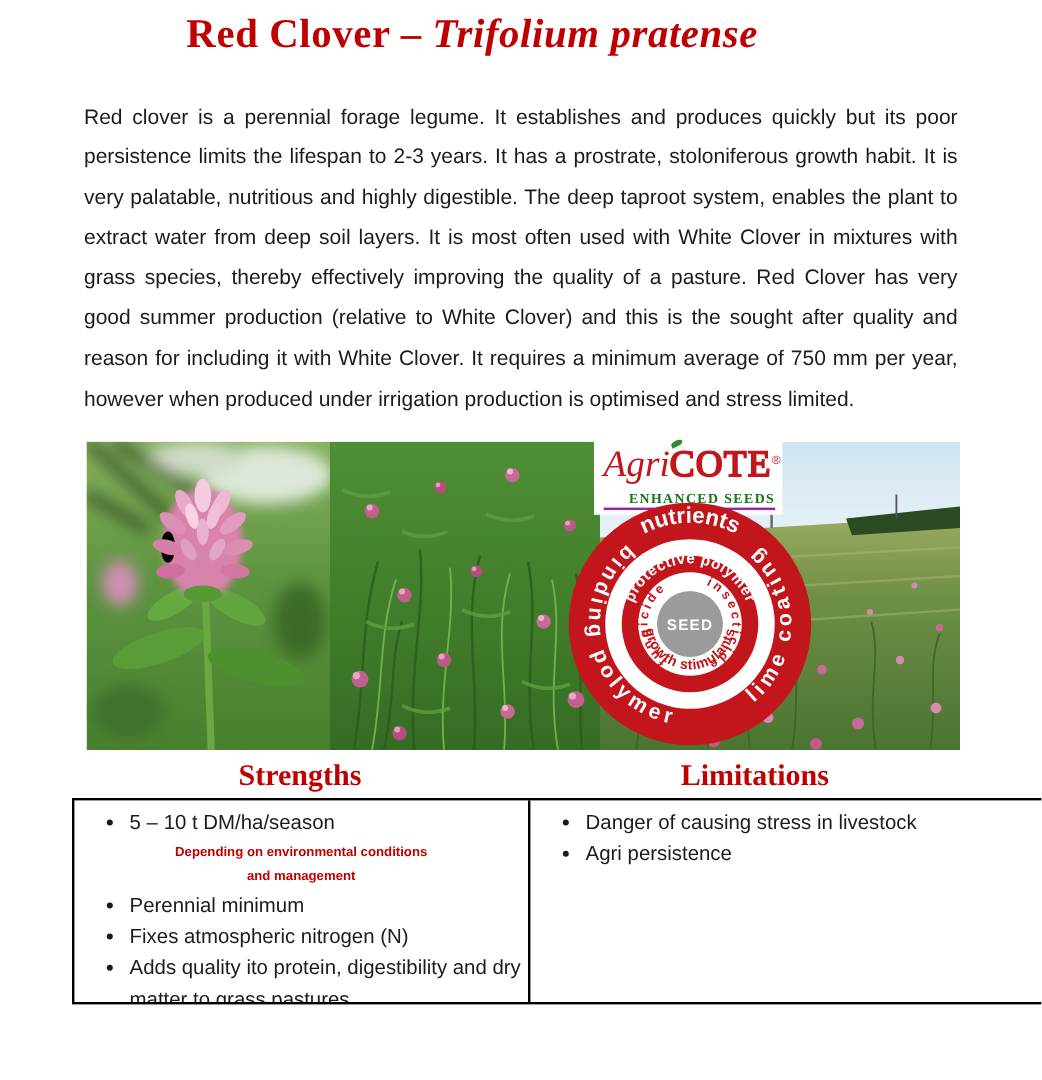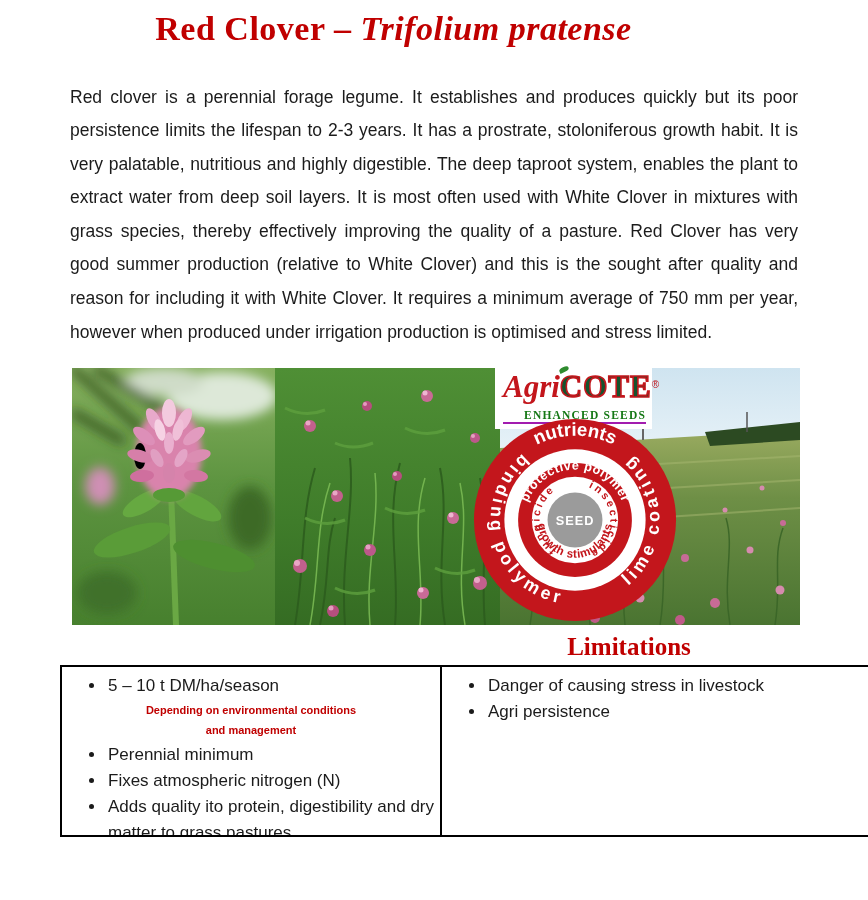--- a/index.html
+++ b/index.html
@@ -21,24 +21,24 @@
   .photo{position:absolute;top:0;height:257px;overflow:hidden;}
   .photo svg{display:block;width:100%;height:100%;}
   .photo-left{left:0;width:203px;}
   .photo-mid{left:203px;width:225px;}
   .photo-right{left:428px;width:300px;}
 
   
   .logo{position:absolute;left:423px;top:0;width:157px;height:61px;background:#fff;
         box-sizing:border-box;padding:2px 6px 3px 8px;}
   .logo-row{position:relative;white-space:nowrap;line-height:34px;}
-  .agri{font-family:"Liberation Serif",serif;font-style:italic;font-weight:bold;
+  .agri{font-family:"Liberation Serif",serif;font-style:italic;font-weight:normal;
         font-size:31px;color:#C3161C;}
-  .cote{font-family:"Liberation Serif",serif;font-weight:bold;font-size:31px;
-        color:#14532d;-webkit-text-stroke:1.6px #C3161C;letter-spacing:1px;}
+  .cote{font-family:"Liberation Serif",serif;font-weight:normal;font-size:31px;
+        color:#b91c1c;-webkit-text-stroke:1.6px #C3161C;letter-spacing:1px;}
   .reg{font-size:10px;color:#C3161C;vertical-align:top;position:relative;top:-2px;}
   .sprout{position:absolute;left:56px;top:-3px;width:10px;height:5px;background:#2e8b2e;
           border-radius:50% 50% 50% 0;transform:rotate(-25deg);}
   .tagline{font-family:"Liberation Serif",serif;font-weight:bold;font-size:11.5px;
            color:#157815;letter-spacing:1.2px;text-align:right;
            border-bottom:2px solid #a21caf;padding-bottom:1px;}
 
   
   .diagram{position:absolute;left:400px;top:49px;width:206px;height:206px;}
   .diagram text{font-family:"Liberation Sans",sans-serif;}
@@ -280,20 +280,21 @@
       <text class="t-outer-spaced"><textPath href="#arcLeftOuter" startOffset="50%" text-anchor="middle">binding polymer</textPath></text>
       <text class="t-outer-spaced"><textPath href="#arcRightOuter" startOffset="50%" text-anchor="middle">lime coating</textPath></text>
       <text class="t-mid"><textPath href="#arcTopMid" startOffset="50%" text-anchor="middle">protective polymer</textPath></text>
       <text class="t-inner"><textPath href="#arcLeftInner" startOffset="50%" text-anchor="middle">fungicide</textPath></text>
       <text class="t-inner"><textPath href="#arcRightInner" startOffset="50%" text-anchor="middle">insecticide</textPath></text>
       <text class="t-bottom"><textPath href="#arcBottomInner" startOffset="50%" text-anchor="middle">growth stimulants</textPath></text>
       <text class="t-seed" y="5" text-anchor="middle">SEED</text>
     </svg>
   </div>
 
+  <div class="col-head head-strengths">Strengths</div>
   <div class="col-head head-limitations">Limitations</div>
 
   <div class="cmp-table">
     <div class="cell cell-strengths">
       <ul>
         <li>5 – 10 t DM/ha/season</li>
       </ul>
       <div class="note">
         <span>Depending on environmental conditions</span>
         <span>and management</span>

